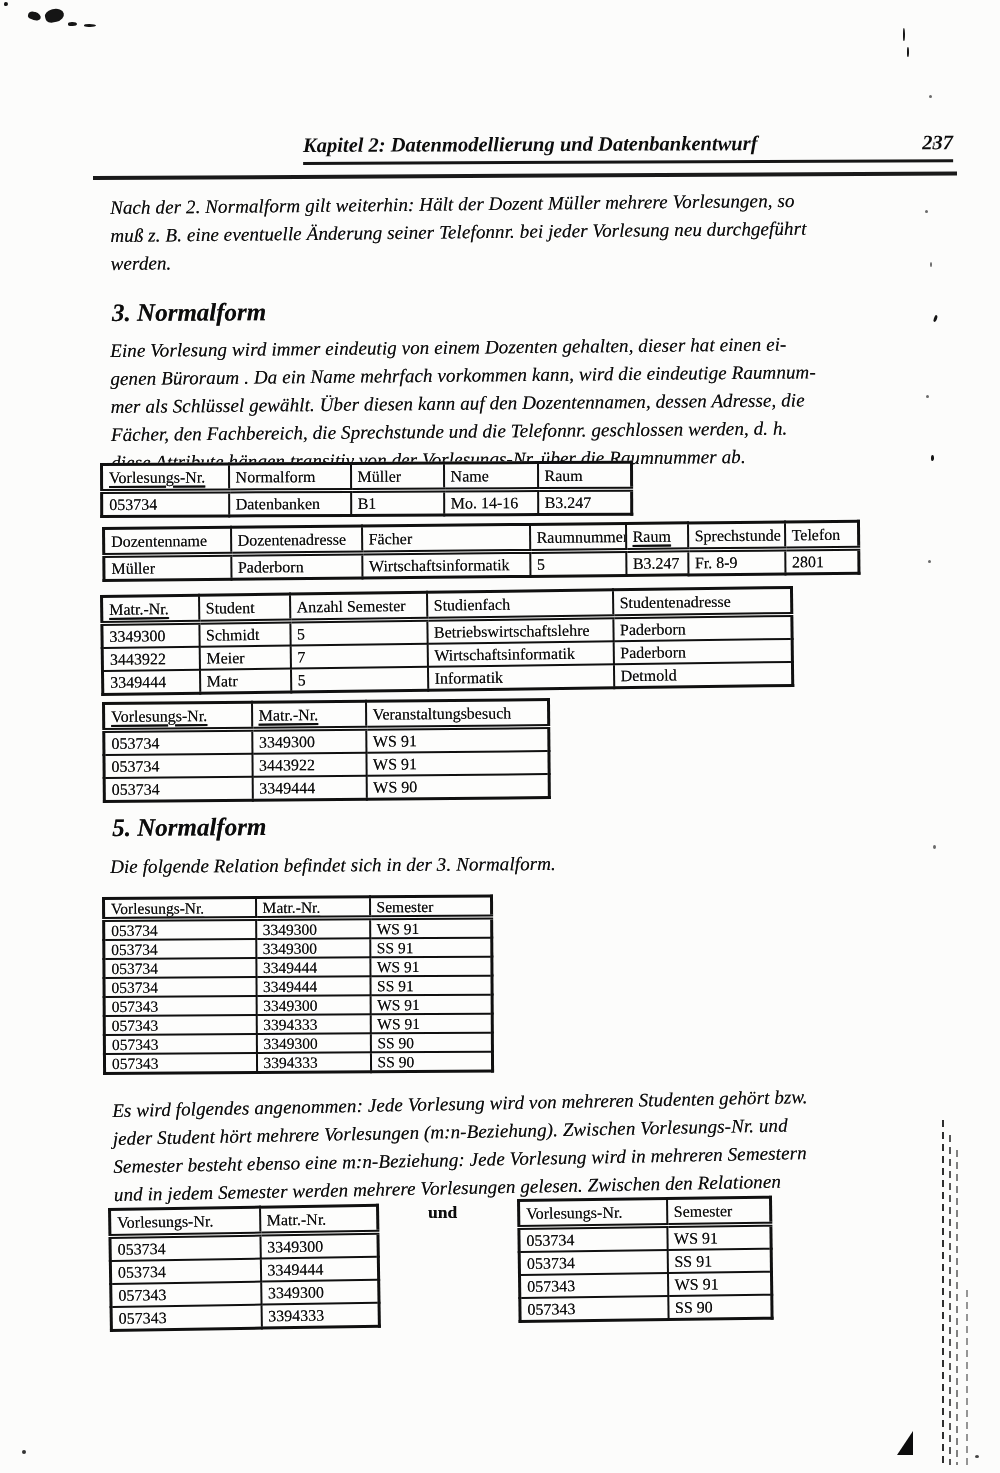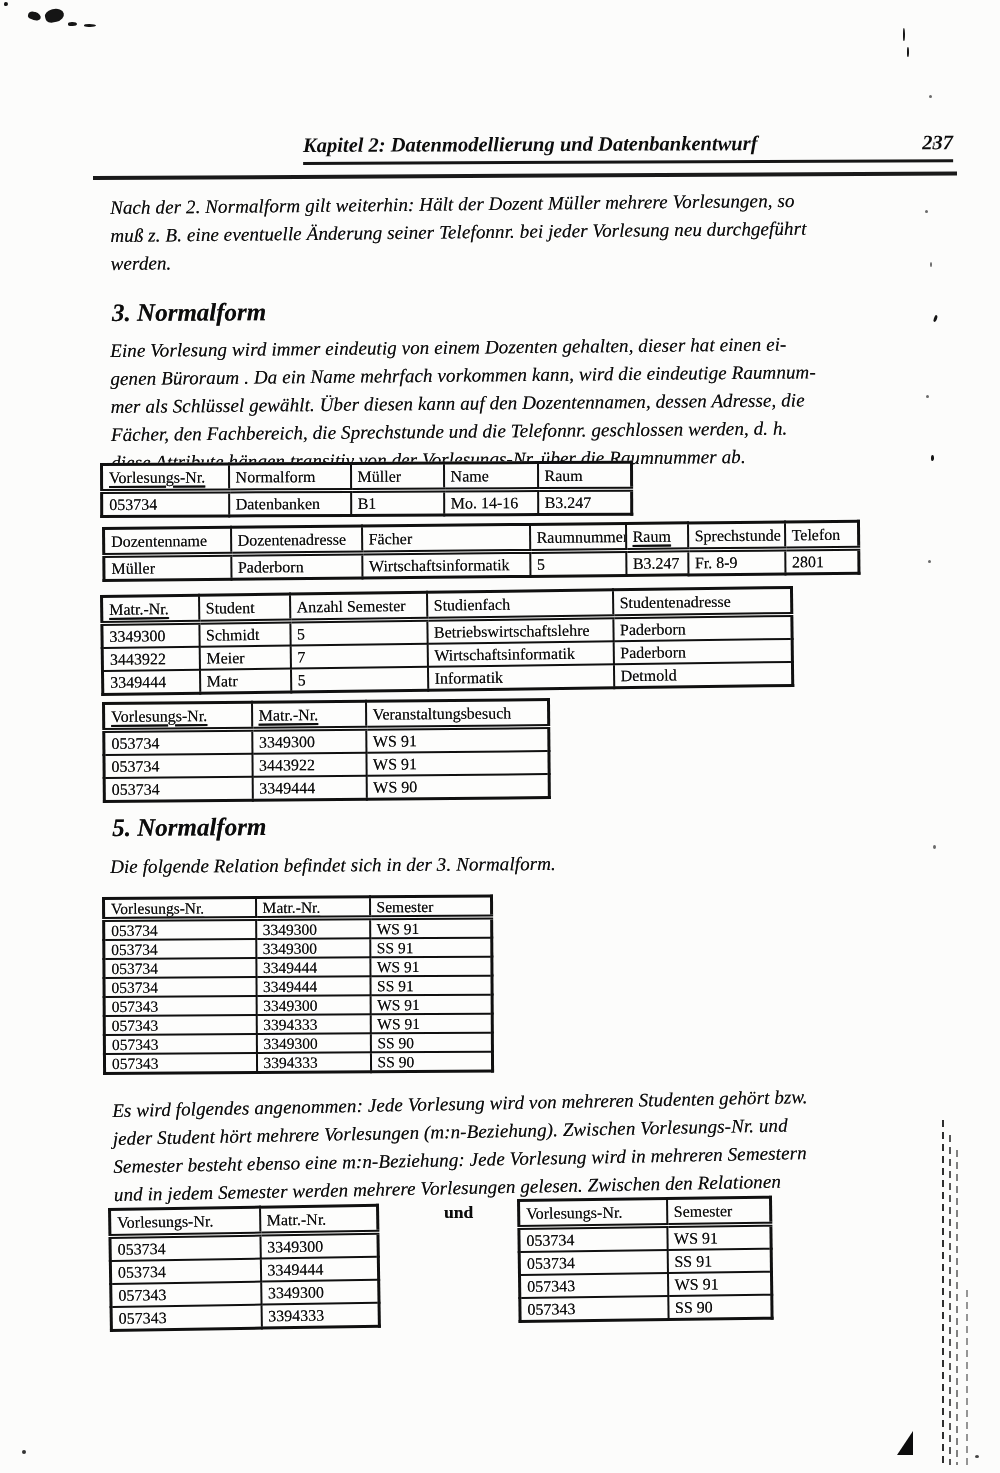--- a/index.html
+++ b/index.html
@@ -309,21 +309,21 @@
         <td>3349300</td>
       </tr>
       <tr>
         <td>057343</td>
         <td>3394333</td>
       </tr>
     </tbody>
       </table>
   </div>
 
-  <div class="und" style="left:444px;top:1202px">und</div>
+  <div class="und" style="left:428px;top:1202px">und</div>
 
   <div class="tblw" style="left:517px;top:1199px;--rot:-0.75deg">
     <table style="width:252px">
       <colgroup>
           <col style="width:148px">
           <col style="width:104px">
         </colgroup>
       <tbody>
           <tr>
         <th>Vorlesungs-Nr.</th>

